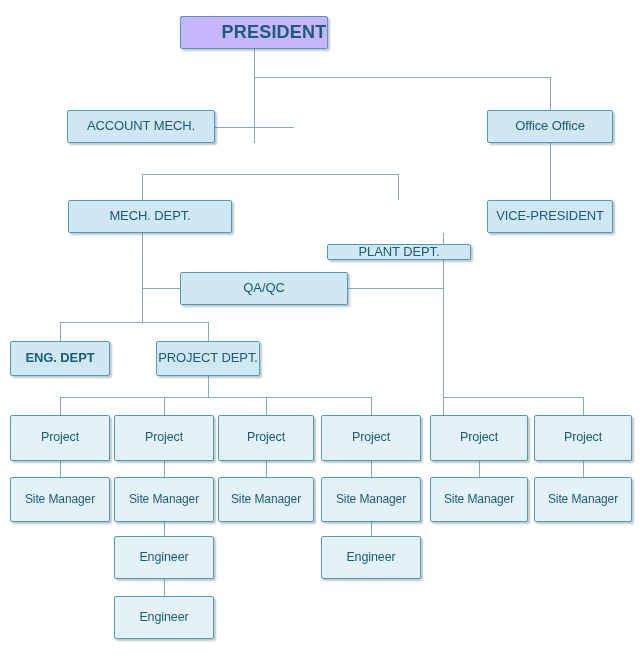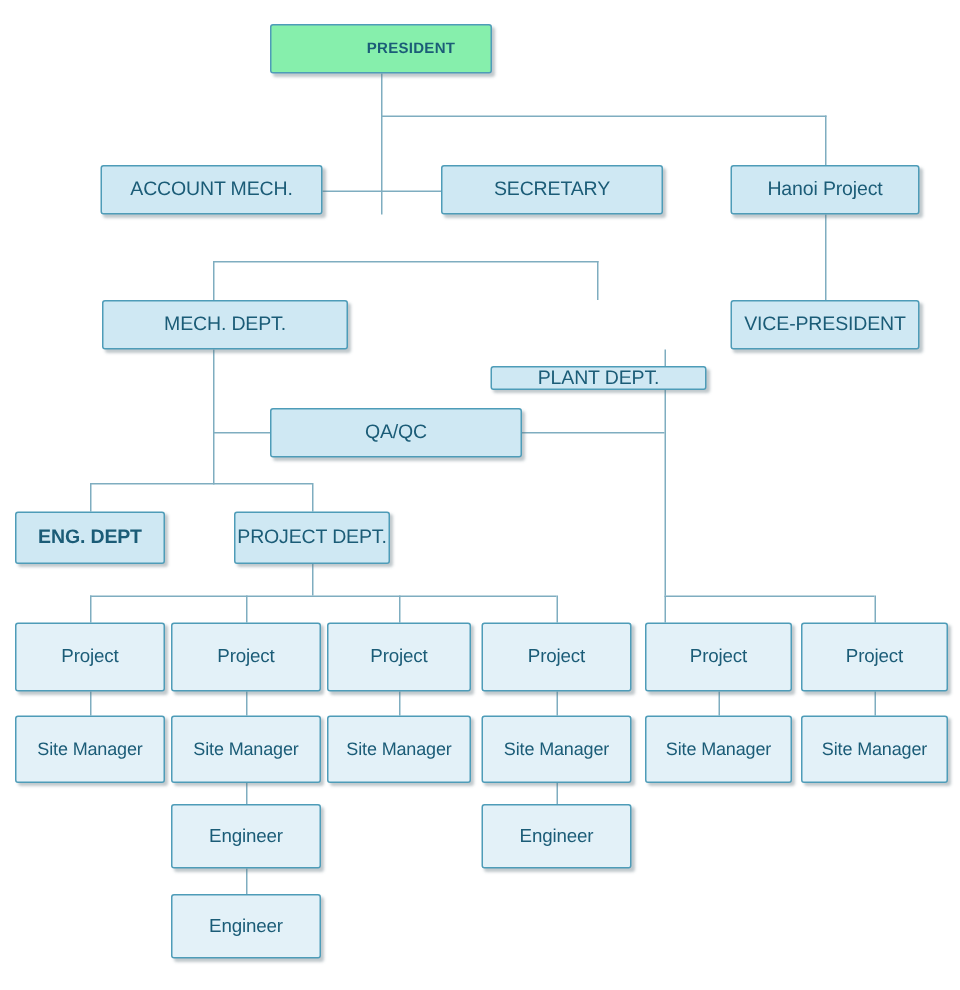--- a/index.html
+++ b/index.html
@@ -40,23 +40,23 @@
     justify-content: center;
     text-align: center;
     box-shadow: 2px 2px 2px rgba(90,110,120,0.38);
     font-size: 13px;
     line-height: 1.1;
     letter-spacing: -0.1px;
     white-space: nowrap;
     overflow: hidden;
   }
   .node.lvl-top {
-    background: #86efac;
+    background: #c4b5fd;
     font-weight: bold;
-    font-size: 10px;
+    font-size: 18px;
     letter-spacing: 0.2px;
     padding-left: 40px;
   }
   .node.lvl-mid {
     background: #cfe8f3;
   }
   .node.lvl-leaf {
     background: #e3f1f8;
     font-size: 12.5px;
   }
@@ -101,25 +101,22 @@
     <div class="conn v" style="left: 583px; top: 461px; height: 16px;"></div>
     <div class="conn v" style="left: 164px; top: 522px; height: 14px;"></div>
     <div class="conn v" style="left: 371px; top: 522px; height: 14px;"></div>
     <div class="conn v" style="left: 164px; top: 579px; height: 17px;"></div>
     <div class="node lvl-top" style="left: 180px; top: 16px; width: 148px; height: 33px;">
       <span>PRESIDENT</span>
     </div>
     <div class="node lvl-mid" style="left: 67px; top: 110px; width: 148px; height: 33px;">
       <span>ACCOUNT MECH.</span>
     </div>
-    <div class="node lvl-mid" style="left: 294px; top: 110px; width: 148px; height: 33px;">
-      <span>SECRETARY</span>
-    </div>
     <div class="node lvl-mid" style="left: 487px; top: 110px; width: 126px; height: 33px;">
-      <span>Hanoi Project</span>
+      <span>Office Office</span>
     </div>
     <div class="node lvl-mid" style="left: 68px; top: 200px; width: 164px; height: 33px;">
       <span>MECH. DEPT.</span>
     </div>
     <div class="node lvl-mid" style="left: 327px; top: 200px; width: 144px; height: 16px; margin-top: 44px;">
       <span>PLANT DEPT.</span>
     </div>
     <div class="node lvl-mid" style="left: 487px; top: 200px; width: 126px; height: 33px;">
       <span>VICE-PRESIDENT</span>
     </div>

